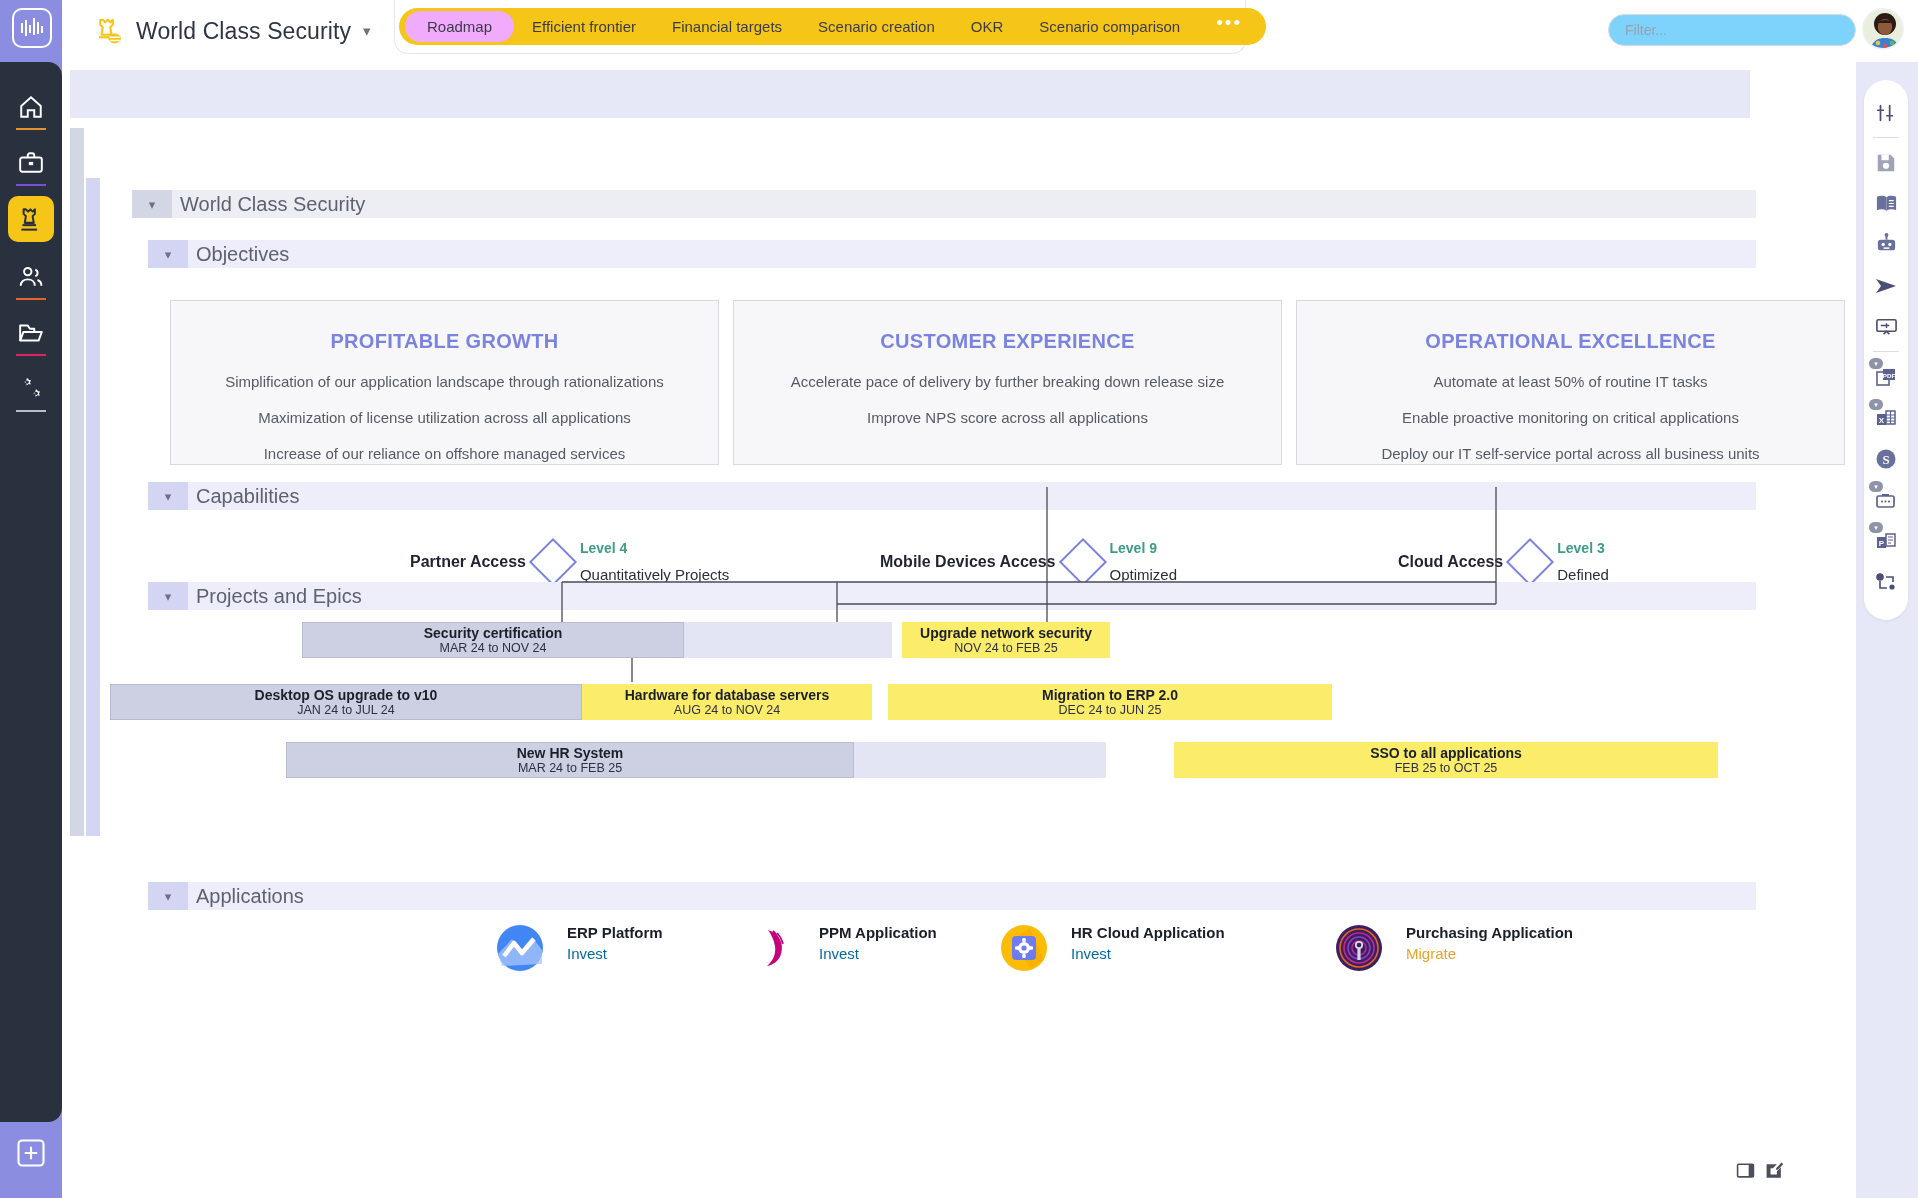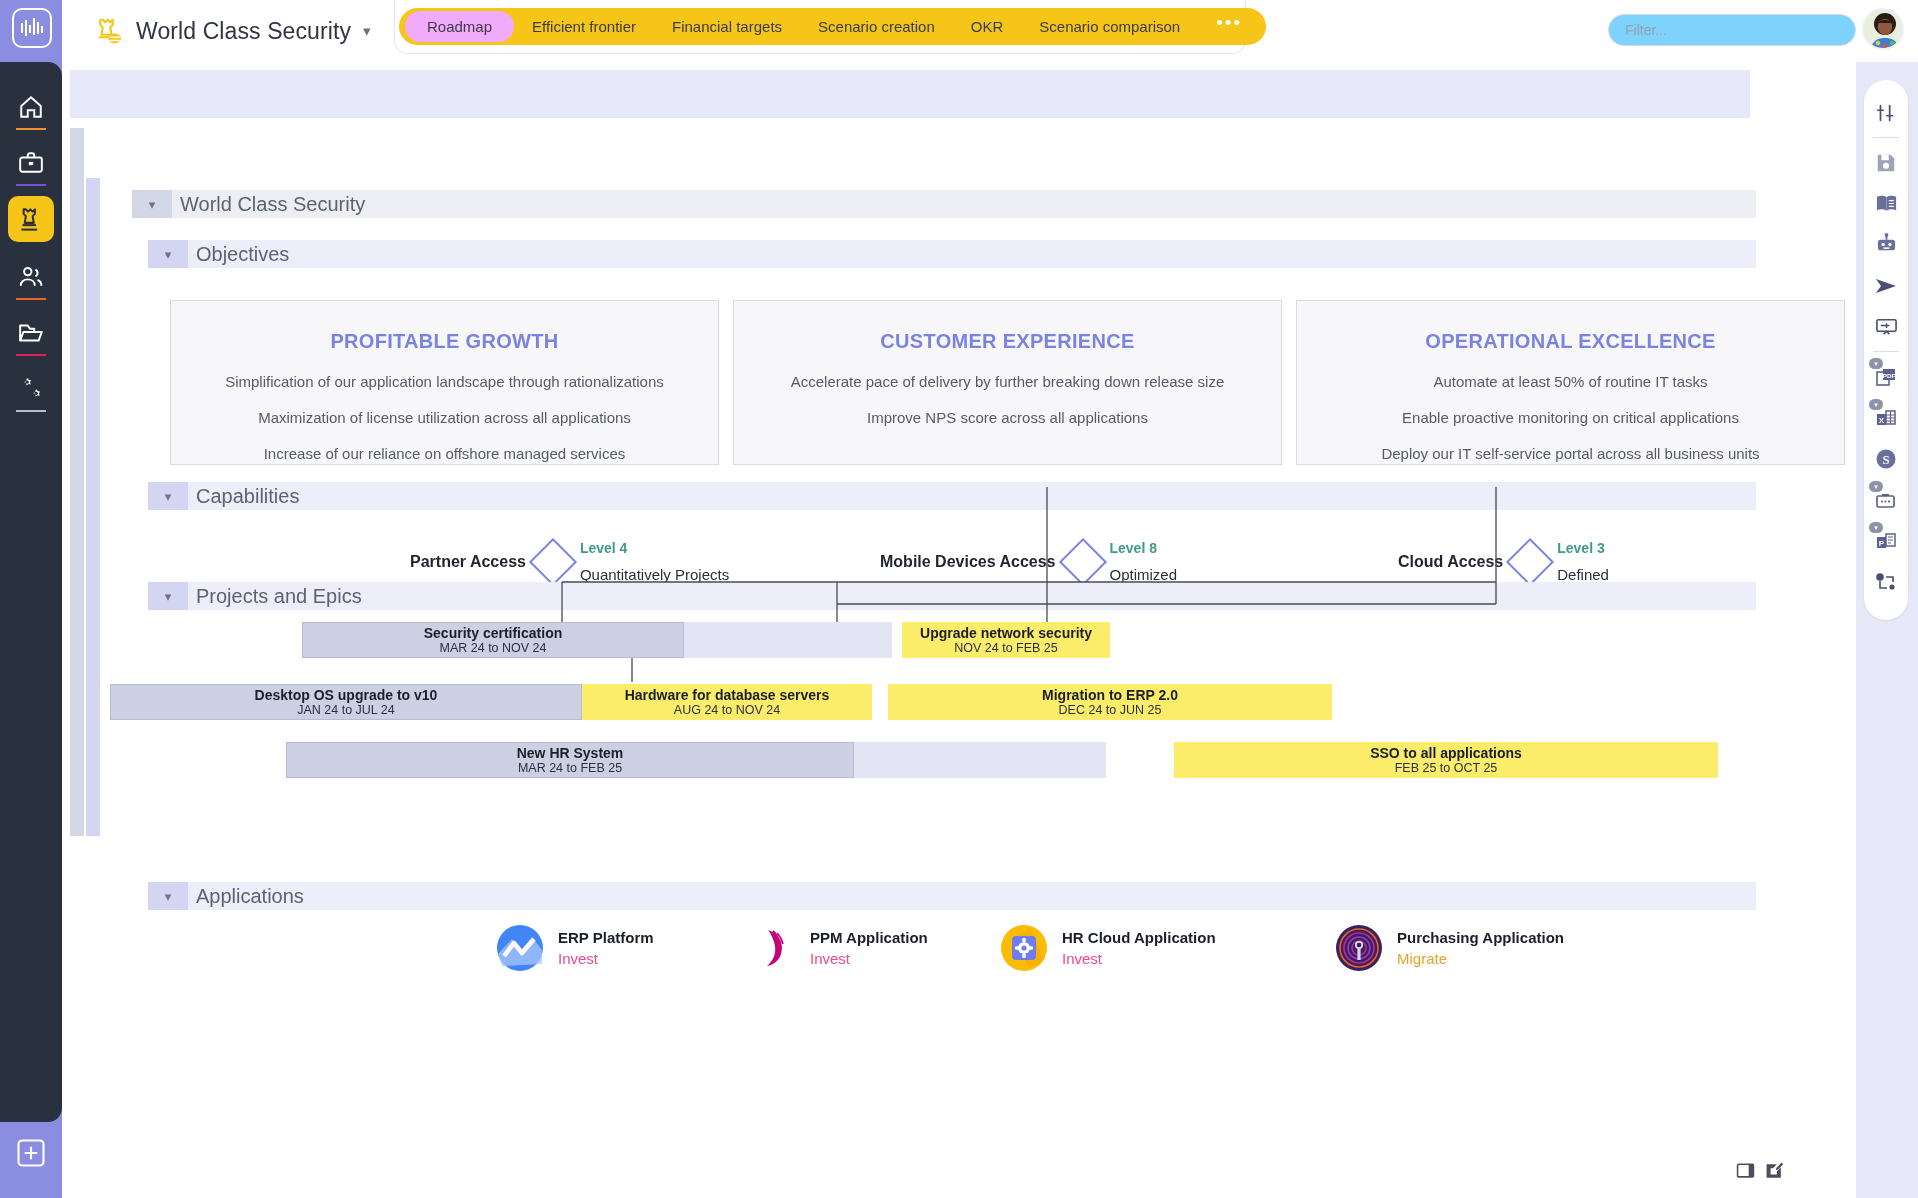--- a/index.html
+++ b/index.html
@@ -161,26 +161,26 @@
     align-items:center; justify-content:center; cursor:pointer;
   }
   .bar .bt { font-size: 14px; font-weight: bold; color:#1b1f2a; line-height:16px; white-space:nowrap;}
   .bar .bd { font-size: 12.5px; color:#2b3140; line-height:15px; white-space:nowrap;}
   .bar.grey  { background:#cdcfe3; border:1px solid #b9bbd4; }
   .bar.ghost { background:#e3e4f4; }
   .bar.yellow{ background:#fbec6a; }
 
   
   .apps { position:absolute; left:108px; top:862px; width:1712px; height:70px; }
-  .app { position:absolute; top:0; display:flex; align-items:center; gap:14px; }
+  .app { position:absolute; top:0; display:flex; align-items:flex-start; gap:23px; }
   .app-ico { width:48px; height:48px; flex:0 0 auto; }
   .app-txt { display:flex; flex-direction:column; gap:4px; }
   .app-name { font-size:15px; font-weight:bold; color:#1b1f2a; white-space:nowrap;}
   .app-state { font-size:15px; white-space:nowrap;}
-  .st-invest { color:#ec4899; }
+  .st-invest { color:#0369a1; }
   .st-migrate{ color:#e8a22a; }
 
   
   .br-tools { position:absolute; right: 72px; bottom: 14px; display:flex; gap:10px; align-items:center;}
   .br-tools div { cursor:pointer; }
 </style>
 </head>
 <body>
 
 <div id="app">
@@ -465,21 +465,21 @@
         <span class="diamond"></span>
         <span class="cap-meta">
           <span class="cap-level">Level 4</span>
           <span class="cap-state">Quantitatively Projects</span>
         </span>
       </div>
       <div class="cap" style="left:710px;">
         <span class="cap-name">Mobile Devices Access</span>
         <span class="diamond"></span>
         <span class="cap-meta">
-          <span class="cap-level">Level 8</span>
+          <span class="cap-level">Level 9</span>
           <span class="cap-state">Optimized</span>
         </span>
       </div>
       <div class="cap" style="left:1228px;">
         <span class="cap-name">Cloud Access</span>
         <span class="diamond"></span>
         <span class="cap-meta">
           <span class="cap-level">Level 3</span>
           <span class="cap-state">Defined</span>
         </span>

